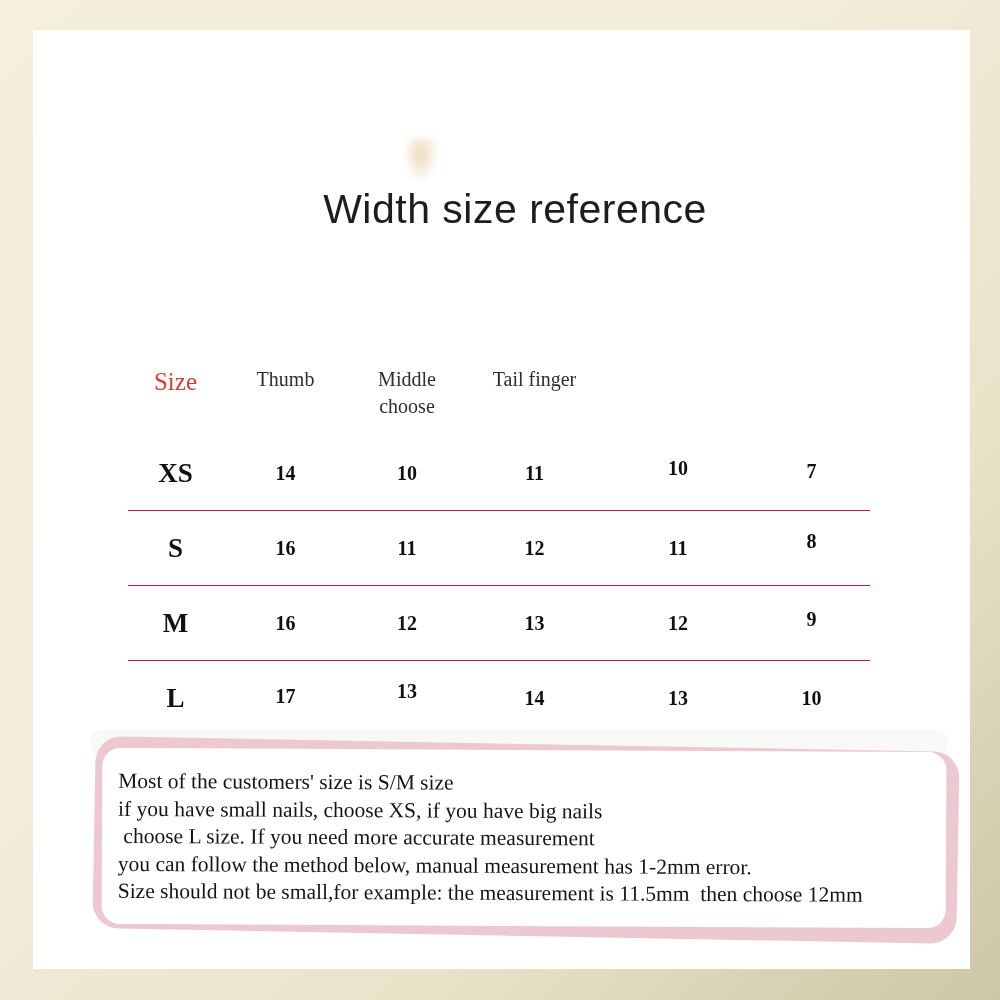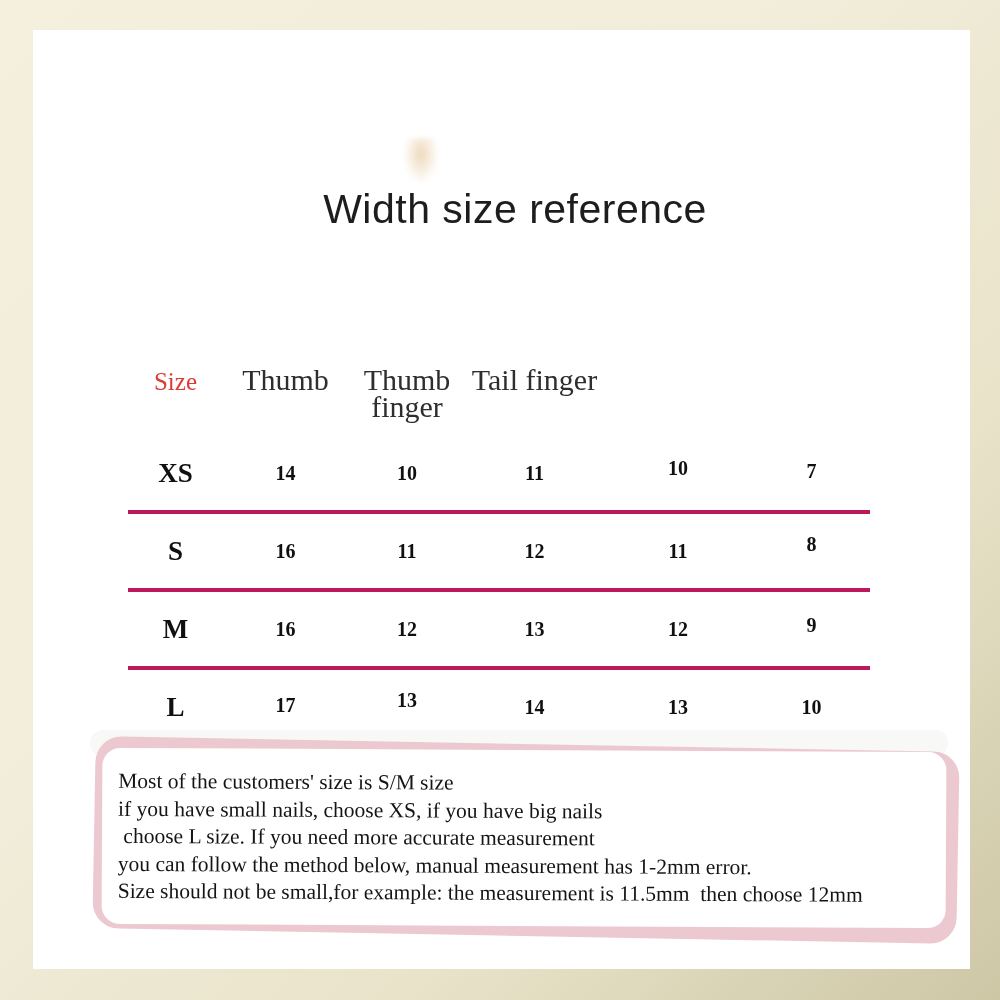--- a/index.html
+++ b/index.html
@@ -27,24 +27,24 @@
     font-size:41px;color:#1d1d1d;letter-spacing:.5px;
   }
   
   .size-table{position:absolute;left:128px;top:356px;width:742px;font-family:Liberation Serif, serif;}
   .thead,.trow{
     display:grid;
     grid-template-columns:95px 125px 118px 137px 150px 117px;
   }
   .thead{height:80px;}
   .hcell{
-    text-align:center;font-size:30px;color:#2e2e2e;line-height:27px;padding-top:10px;
+    text-align:center;font-size:20px;color:#2e2e2e;line-height:27px;padding-top:10px;
   }
   .hcell.size{color:#dd3b31;font-size:25px;padding-top:12px;}
-  .trow{height:74px;align-items:center;border-bottom:4px solid #be185d;}
+  .trow{height:74px;align-items:center;border-bottom:1px solid #be185d;}
   .trow.last{border-bottom:none;}
   .dcell{
     text-align:center;font-weight:700;font-size:20px;color:#101010;
   }
   .dcell.lab{font-size:27px;}
   .up2{transform:translateY(-2px);}
   .up4{transform:translateY(-4px);}
   .up5{transform:translateY(-5px);}
   .up7{transform:translateY(-7px);}
   
@@ -74,21 +74,21 @@
 <div class="frame"></div>
 <div class="page"></div>
 <div class="smudge"></div>
 
 <div class="title">Width size reference</div>
 
 <div class="size-table">
   <div class="thead">
     <div class="hcell size">Size</div>
     <div class="hcell">Thumb</div>
-    <div class="hcell">Thumb finger</div>
+    <div class="hcell">Middle choose</div>
     <div class="hcell">Tail finger</div>
   </div>
 
   <div class="trow">
     <div class="dcell lab">XS</div>
     <div class="dcell">14</div>
     <div class="dcell">10</div>
     <div class="dcell">11</div>
     <div class="dcell up5">10</div>
     <div class="dcell up2">7</div>

